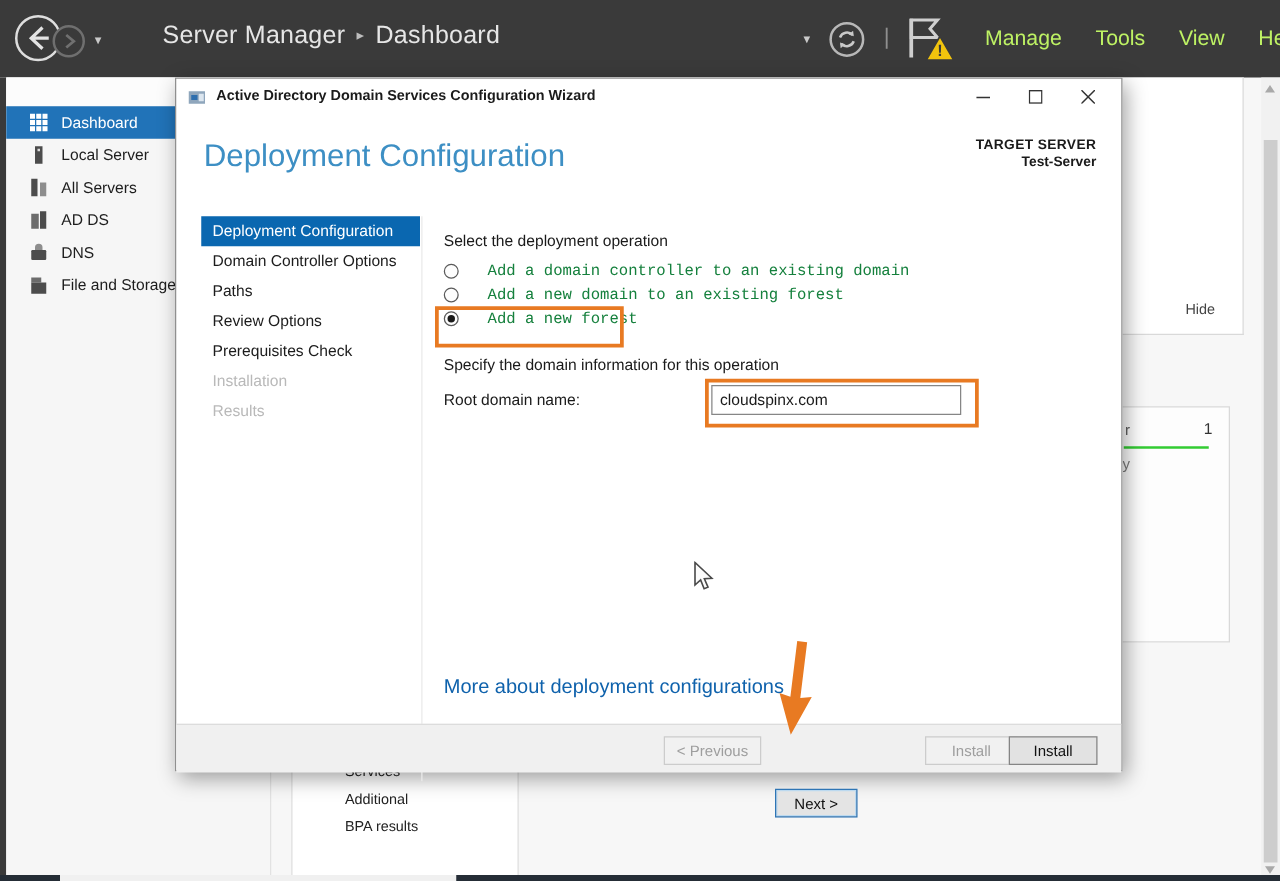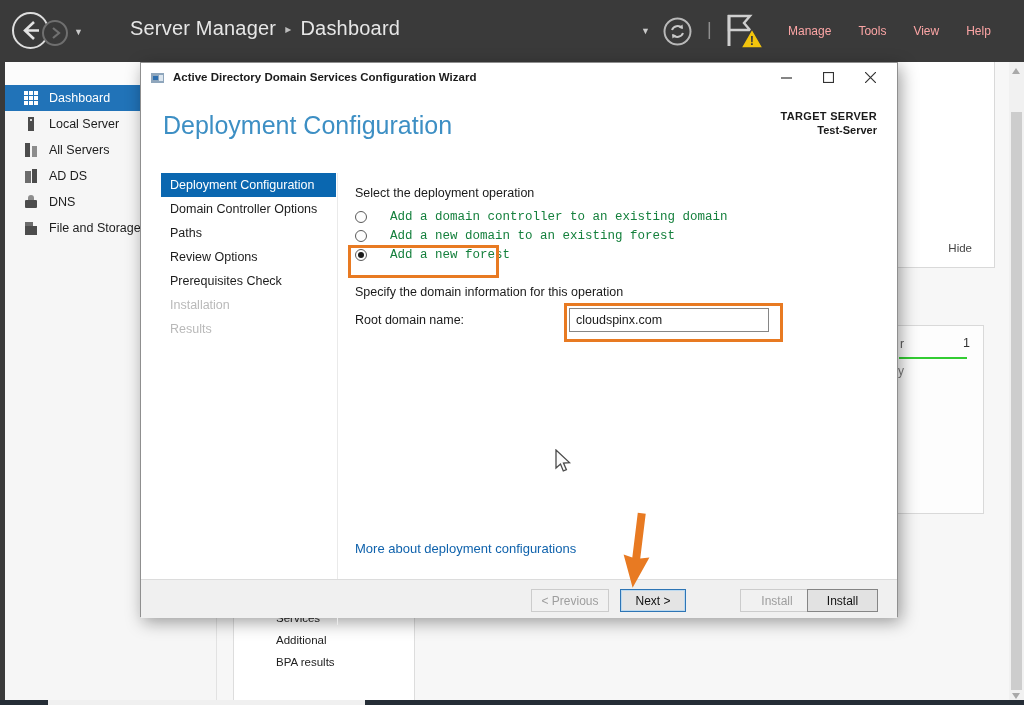--- a/index.html
+++ b/index.html
@@ -12,21 +12,21 @@
   .fwd{left:42px;top:20px;width:26px;height:26px;border:2px solid #6f6f6f;background:#3a3a3a;}
   .nav-arrow{position:absolute;left:0;top:0;width:100%;height:100%;}
   .tb-caret{position:absolute;color:#c9c9c9;font-size:9px;}
   .crumb{position:absolute;left:130px;top:17px;color:#e6e6e6;font-size:20px;letter-spacing:.2px;}
   .crumb .sep{color:#bdbdbd;font-size:12px;margin:0 9px;vertical-align:2px;}
   .tb-right-caret{left:641px;top:26px;}
   .refresh{left:663px;top:17px;width:29px;height:29px;}
   .tb-sep{position:absolute;left:707px;top:19px;color:#8f8f8f;font-size:18px;}
   .flagwrap{position:absolute;left:722px;top:12px;width:46px;height:40px;}
   .tb-menus{position:absolute;left:788px;top:0;height:62px;display:flex;align-items:center;gap:27px;}
-  .menu-item{color:#fca5a5;font-size:12px;cursor:default;}
+  .menu-item{color:#bef264;font-size:17px;cursor:default;}
   
   .left-edge{position:absolute;left:0;top:62px;width:5px;height:643px;background:#3a3a3a;}
   .sidebar{position:absolute;left:5px;top:62px;width:212px;height:643px;background:#f6f6f6;border-right:1px solid #e2e2e2;box-sizing:border-box;}
   .sb-top{height:23px;background:#fcfcfc;}
   .sb-row{height:26px;display:flex;align-items:center;padding-left:19px;gap:11px;color:#1d1d1d;font-size:12.5px;white-space:nowrap;overflow:hidden;}
   .sb-row.selected{background:#2173b8;color:#fff;}
   .sb-icon{position:relative;width:14px;height:14px;flex:0 0 14px;}
   .i-dashboard::before{content:"";position:absolute;left:0;top:0;width:4px;height:4px;background:currentColor;
     box-shadow:5px 0 0 currentColor,10px 0 0 currentColor,0 5px 0 currentColor,5px 5px 0 currentColor,10px 5px 0 currentColor,0 10px 0 currentColor,5px 10px 0 currentColor,10px 10px 0 currentColor;}
   .i-local-server::before{content:"";position:absolute;left:4px;top:0;width:6px;height:14px;background:#4c4c4c;}
@@ -74,26 +74,26 @@
   .nav-item{height:24px;line-height:24px;padding-left:9px;font-size:12.5px;color:#1c1c1c;white-space:nowrap;}
   .nav-item.selected{background:var(--nav-blue);color:#fff;}
   .nav-item.disabled{color:#b9b9b9;}
   .wz-vsep{position:absolute;left:196px;top:110px;width:1px;height:452px;background:#eaeaea;}
   .wz-label{position:absolute;font-size:12.5px;color:#1a1a1a;}
   .radio-group{position:absolute;left:214px;top:144px;}
   .radio-row{height:19px;display:flex;align-items:center;gap:23px;font-size:12.5px;color:#15803d;font-family:Liberation Mono, monospace;}
   .radio{width:12px;height:12px;border:1px solid #5a5a5a;border-radius:50%;background:#fdfdfd;position:relative;box-sizing:border-box;flex:0 0 12px;}
   .radio.checked::after{content:"";position:absolute;left:2px;top:2px;width:6px;height:6px;border-radius:50%;background:#1a1a1a;}
   .wz-input{position:absolute;left:428px;top:245px;width:200px;height:24px;border:1px solid #868686;font-size:12.5px;padding:0 6px;box-sizing:border-box;color:#1a1a1a;font-family:"Liberation Sans",sans-serif;}
-  .wz-link{position:absolute;left:214px;top:478px;font-size:13px;color:var(--link-blue);cursor:pointer;}
+  .wz-link{position:absolute;left:214px;top:478px;font-size:16px;color:var(--link-blue);cursor:pointer;}
   .wz-footer{position:absolute;left:0;top:516px;width:100%;height:38px;background:#f0f0f0;border-top:1px solid #dcdcdc;}
   .btn{position:absolute;top:9px;height:23px;font-size:12px;font-family:"Liberation Sans",sans-serif;
     background:#e2e2e2;border:1px solid #858585;color:#111;padding:0;}
   .btn.disabled{background:#f1f1f1;border-color:#cccccc;color:#9e9e9e;}
-  .btn.default{border:1px solid #2e75b5;box-shadow:0 0 0 1px #bcd9ef inset;background:#e4e4e4;}
+  .btn.default{border:1px solid #2e75b5;box-shadow:0 0 0 1px #bcd9ef inset;background:#e4e4e4;margin-top:42px;}
   .btn-0{left:390px;width:78px;}
   .btn-1{left:479px;width:66px;}
   .btn-2{left:599px;width:74px;}
   .btn-3{left:666px;width:71px;}
   
   .ann-box{position:absolute;border:3px solid var(--accent-orange);z-index:12;}
   .ann-box-1{left:207px;top:182px;width:145px;height:27px;}
   .ann-box-2{left:423px;top:240px;width:213px;height:33px;}
   .ann-arrow{position:absolute;left:620px;top:512px;z-index:20;transform:rotate(7deg);}
   .cursor{position:absolute;left:554px;top:449px;z-index:21;}

